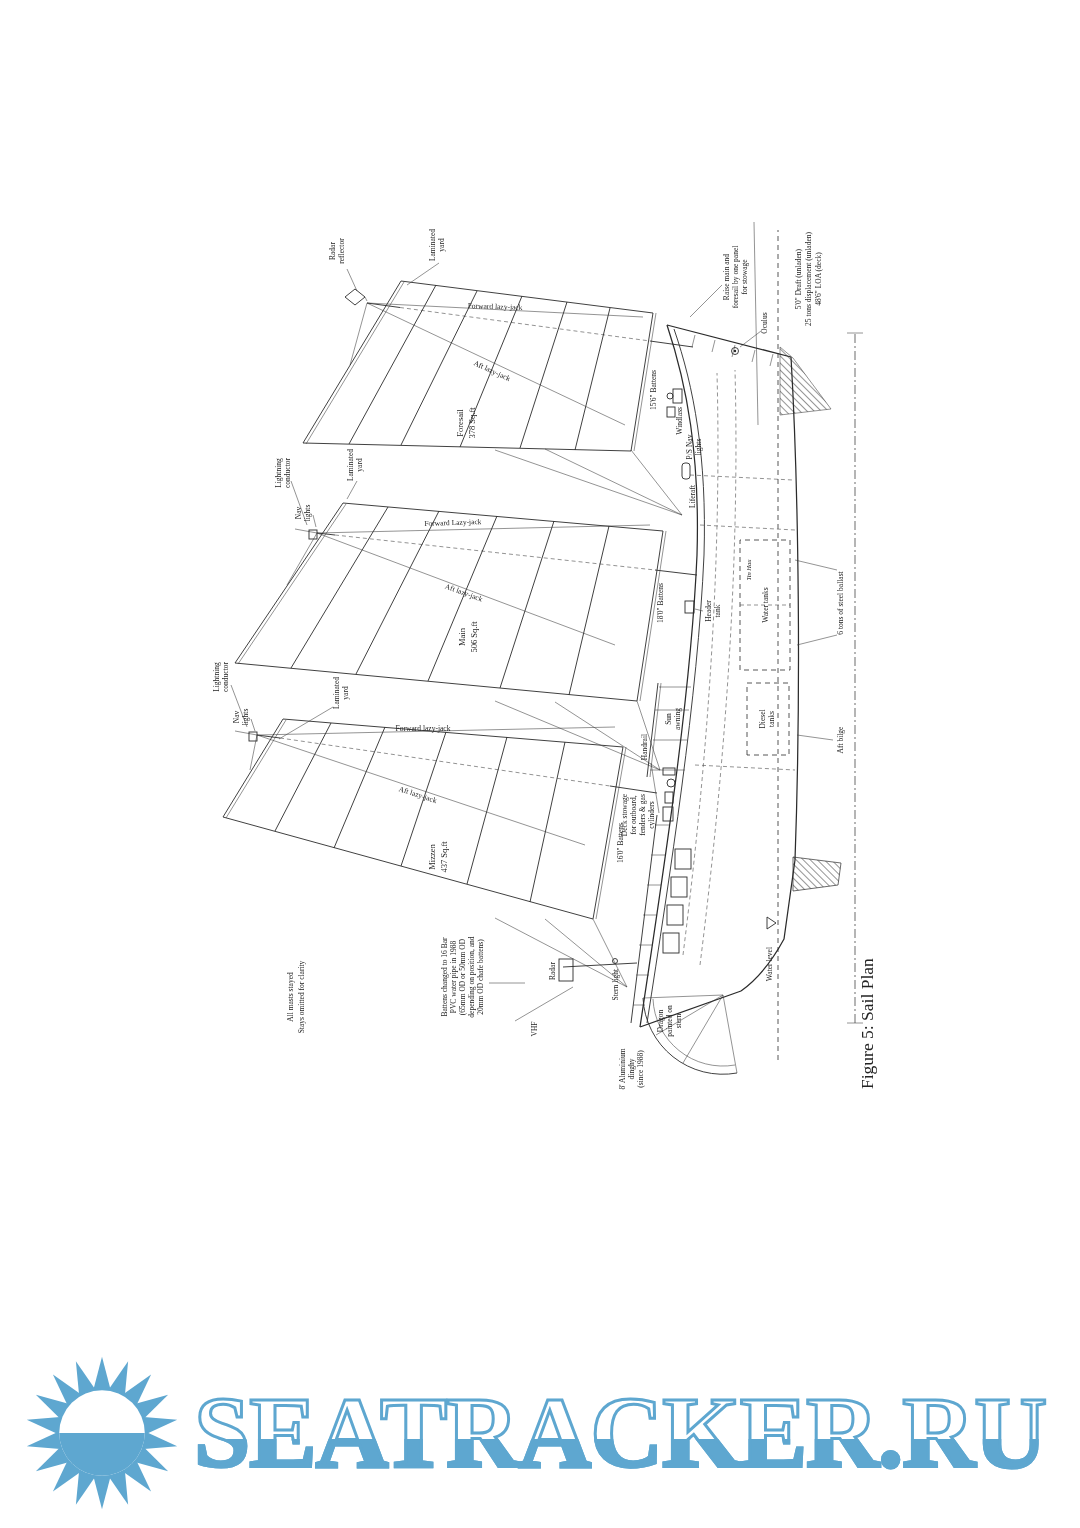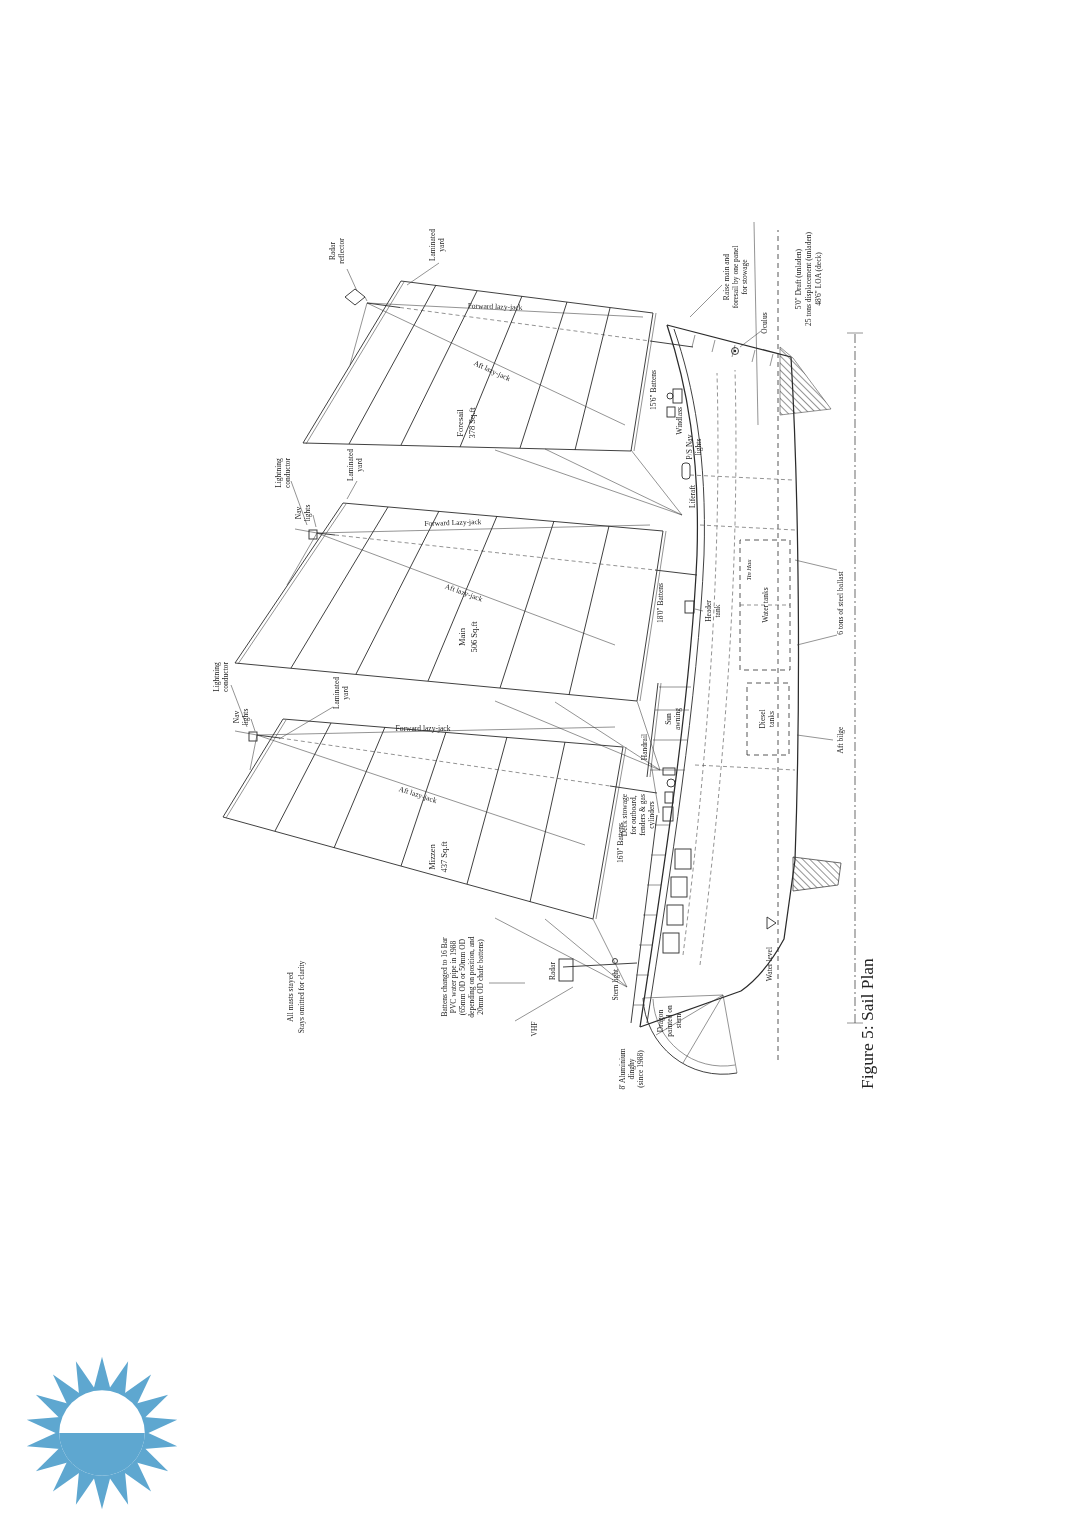--- a/index.html
+++ b/index.html
@@ -299,15 +299,16 @@
         <use href="#ray" transform="rotate(260)"></use>
         <use href="#ray" transform="rotate(280)"></use>
         <use href="#ray" transform="rotate(300)"></use>
         <use href="#ray" transform="rotate(320)"></use>
         <use href="#ray" transform="rotate(340)"></use>
       </g>
       <circle cx="0" cy="0" r="28" fill="#ffffff"></circle>
       <path d="M-28,0 A28,28 0 0 0 28,0 Z" fill="#5ea7d0"></path>
       <rect x="-52" y="0" width="104" height="10" fill="none"></rect>
     </svg>
+    <div class="logo-text">SEATRACKER.RU</div>
   </div>
 
 </div>
 
 </body></html>

